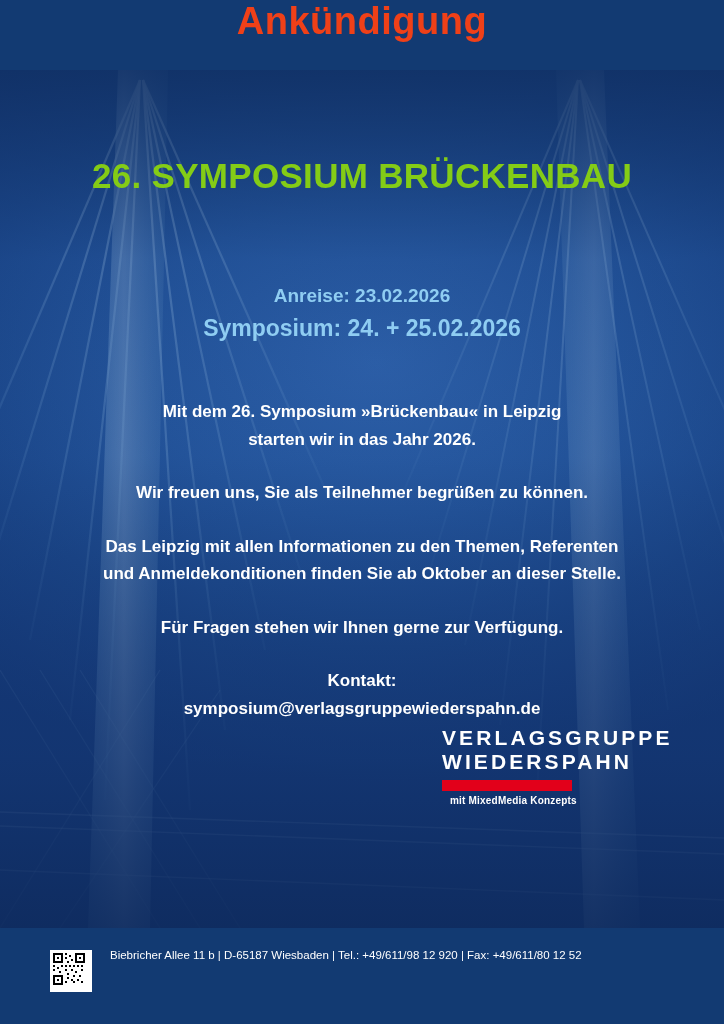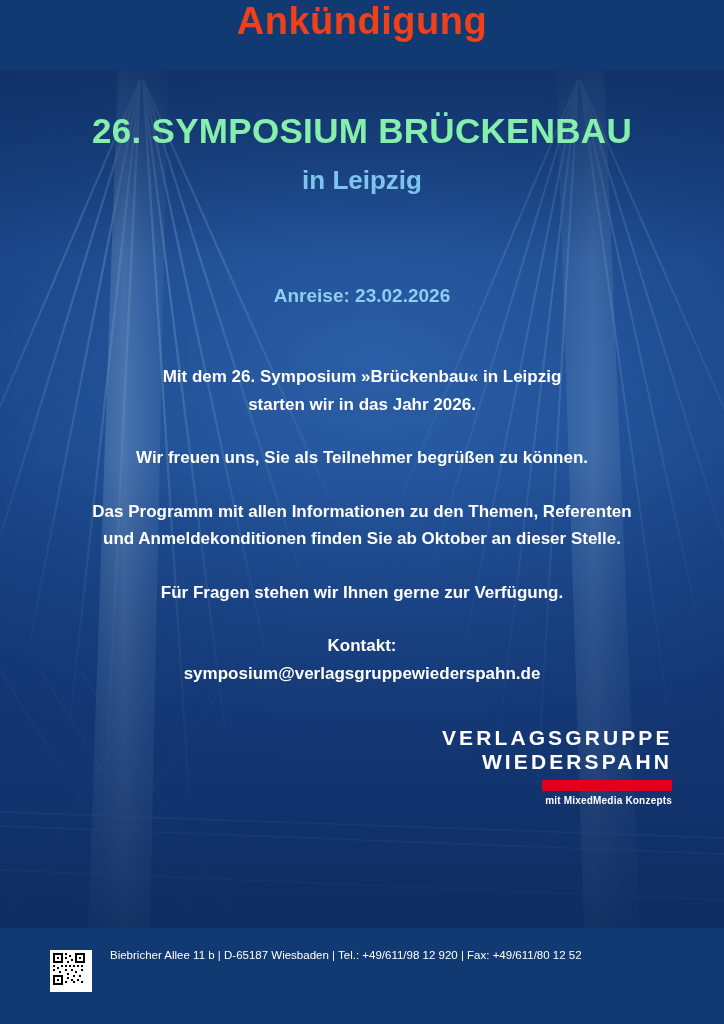--- a/index.html
+++ b/index.html
@@ -66,24 +66,24 @@
   .content {
     position: absolute;
     left: 0; top: 70px;
     width: 724px;
     height: 858px;
     z-index: 3;
     text-align: center;
     color: #ffffff;
   }
   .title {
-    margin-top: 41px;
+    margin-top: 86px;
     font-size: 35px;
     font-weight: bold;
-    color: #86efac;
+    color: #84cc16;
     letter-spacing: 0.3px;
   }
   .subtitle {
     margin-top: 14px;
     font-size: 26px;
     font-weight: bold;
     color: #7fc4ee;
   }
   .dates {
     margin-top: 89px;
@@ -103,21 +103,21 @@
   .para { margin-top: 26px; }
   .para:first-child { margin-top: 0; }
   .para-line { display: block; }
 
   
   .logo {
     position: absolute;
     right: 52px;
     top: 726px;
     width: 230px;
-    text-align: right;
+    text-align: left;
     z-index: 4;
   }
   .logo-line1, .logo-line2 {
     color: #ffffff;
     font-size: 21px;
     font-weight: bold;
     letter-spacing: 3.1px;
     line-height: 1.12;
     white-space: nowrap;
   }
@@ -234,36 +234,36 @@
         <line x1="80" y1="600" x2="240" y2="858"></line>
         <line x1="160" y1="600" x2="0" y2="858"></line>
         <line x1="220" y1="620" x2="60" y2="858"></line>
       </g>
     </svg>
     <div class="bg-vignette"></div>
   </div>
 
   <div class="content">
     <div class="title">26. SYMPOSIUM BRÜCKENBAU</div>
-    <div class="subtitle">in Leipzig</div>
 
     <div class="dates">
       <div class="date-arrival">Anreise: 23.02.2026</div>
+      <div class="date-symposium">Symposium: 24. + 25.02.2026</div>
     </div>
 
     <div class="body-text">
       <div class="para">
         <span class="para-line">Mit dem 26. Symposium »Brückenbau« in Leipzig</span>
         <span class="para-line">starten wir in das Jahr 2026.</span>
       </div>
       <div class="para">
         <span class="para-line">Wir freuen uns, Sie als Teilnehmer begrüßen zu können.</span>
       </div>
       <div class="para">
-        <span class="para-line">Das Programm mit allen Informationen zu den Themen, Referenten</span>
+        <span class="para-line">Das Leipzig mit allen Informationen zu den Themen, Referenten</span>
         <span class="para-line">und Anmeldekonditionen finden Sie ab Oktober an dieser Stelle.</span>
       </div>
       <div class="para">
         <span class="para-line">Für Fragen stehen wir Ihnen gerne zur Verfügung.</span>
       </div>
       <div class="para">
         <span class="para-line">Kontakt:</span>
         <span class="para-line">symposium@verlagsgruppewiederspahn.de</span>
       </div>
     </div>

